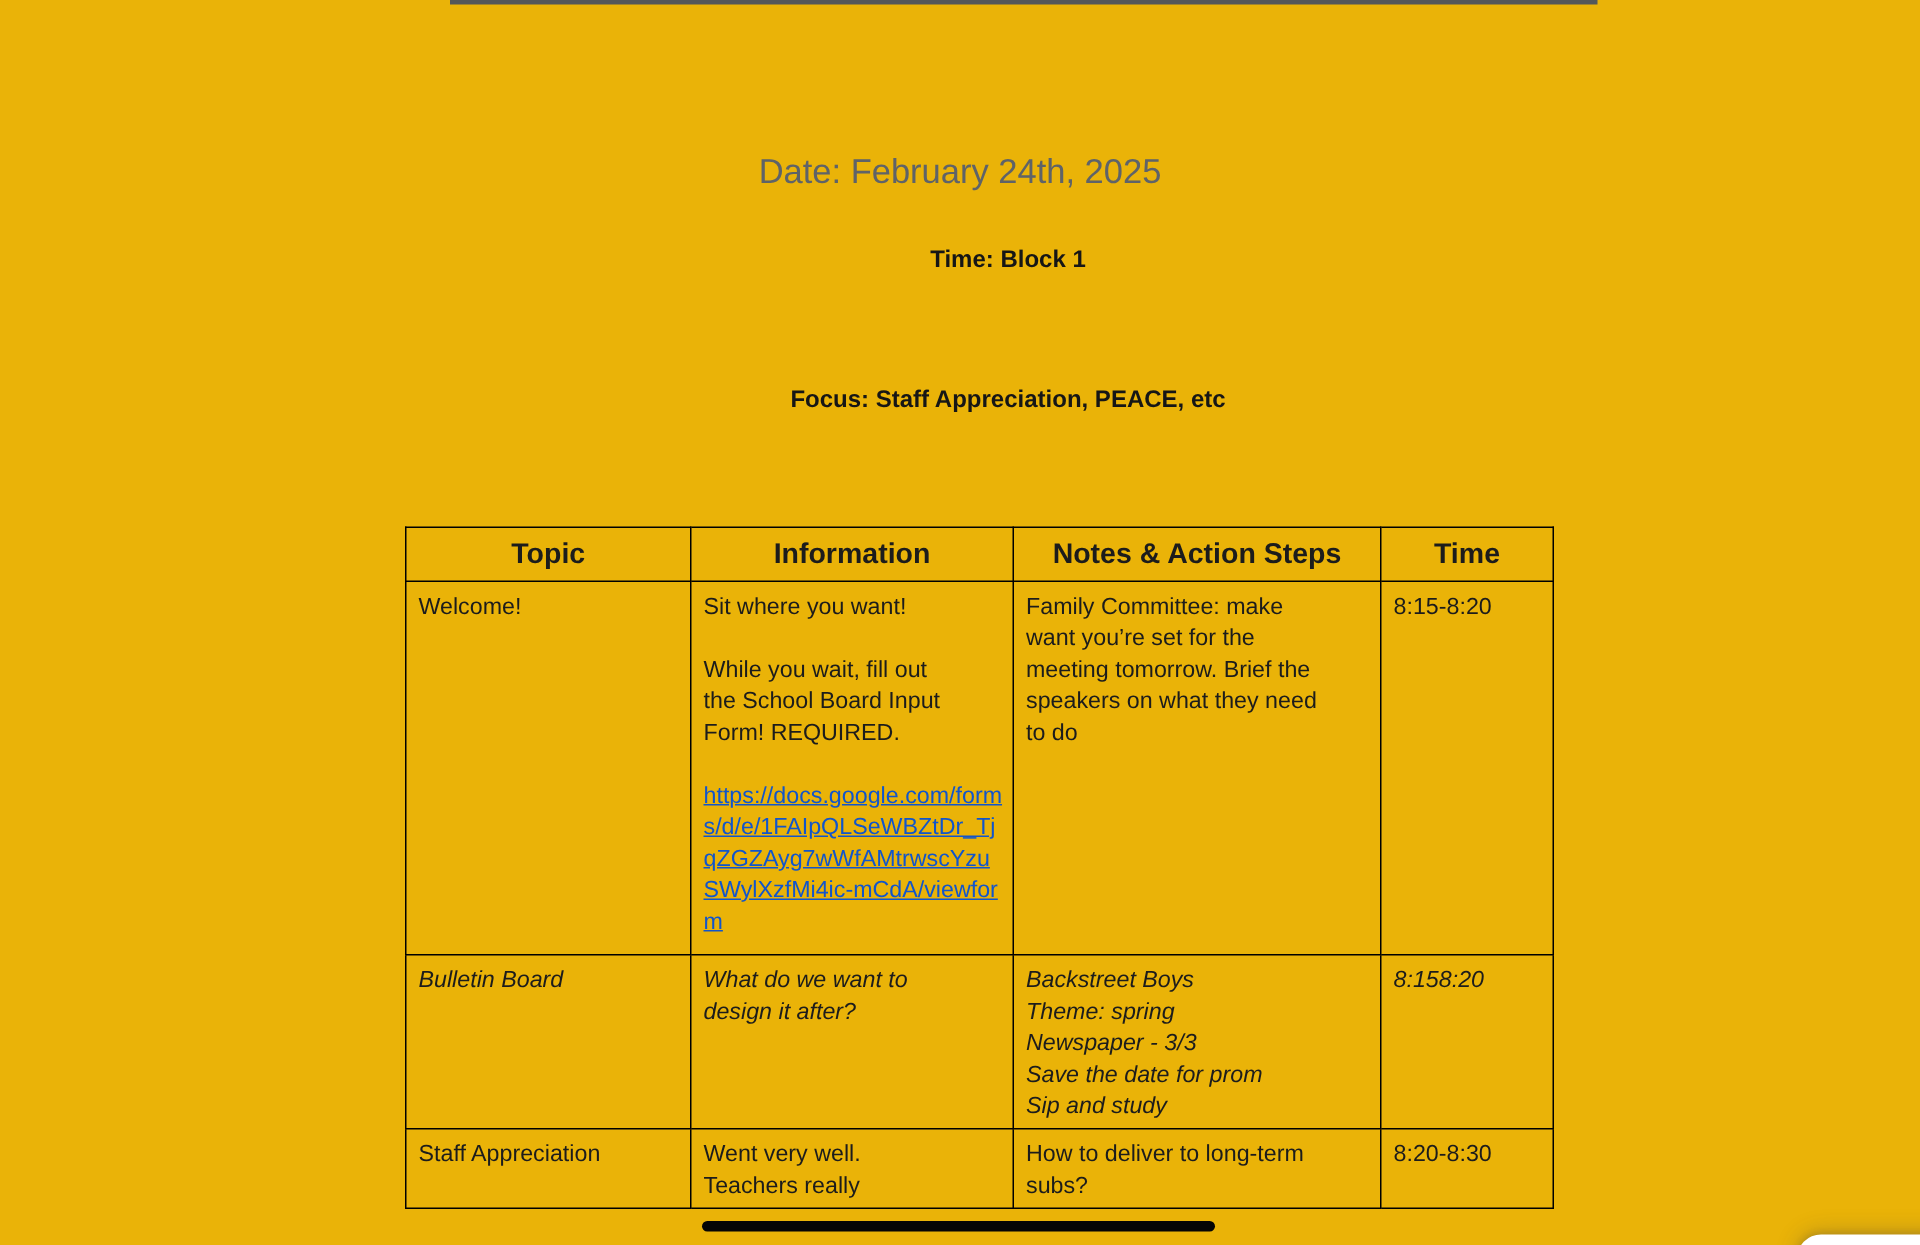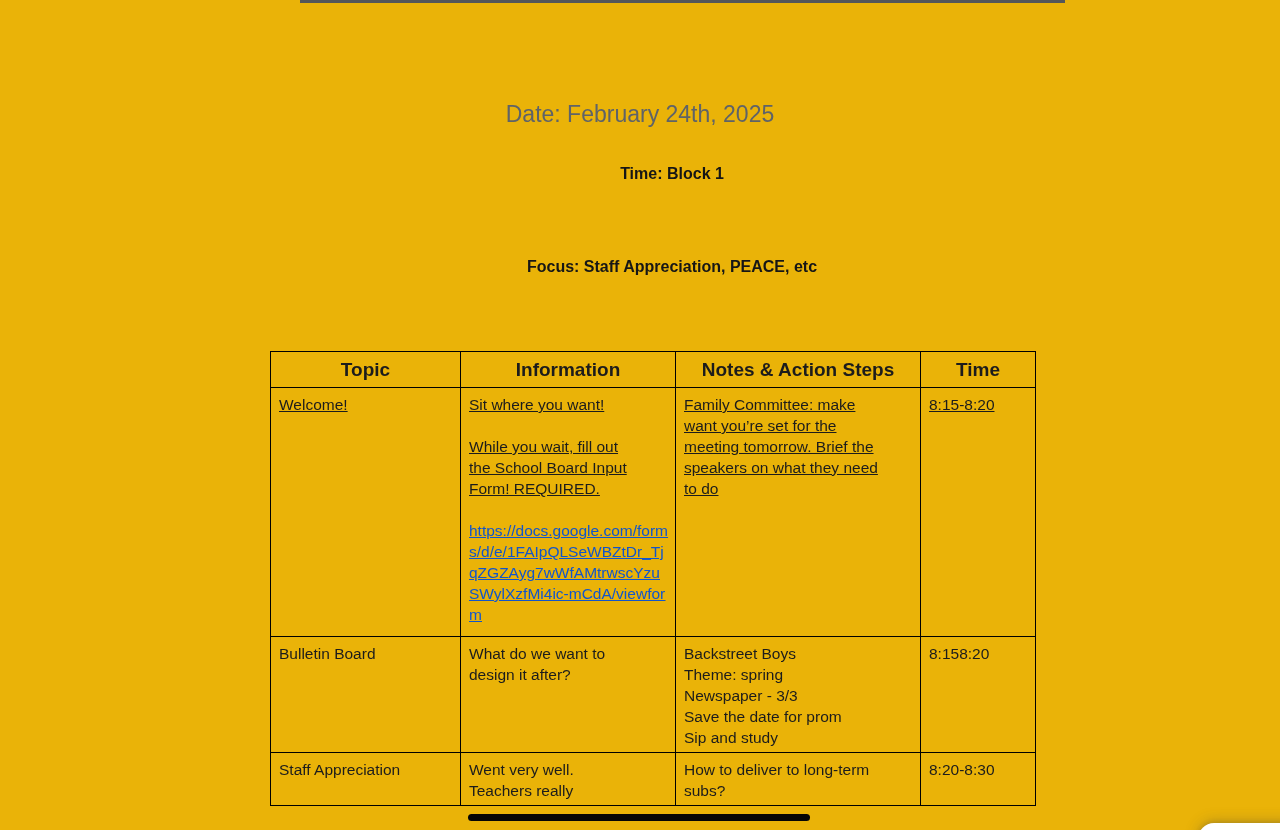--- a/index.html
+++ b/index.html
@@ -74,22 +74,22 @@
     font-size: 19px;
     padding: 7px 4px;
     height: 21px;
     box-sizing: content-box;
   }
   .col-topic { width: 190px; }
   .col-info  { width: 215px; }
   .col-notes { width: 245px; }
   .col-time  { width: 115px; }
 
-  tr.row-welcome  { height: 249px; text-decoration: underline; }
-  tr.row-bulletin { height: 105px; }
+  tr.row-welcome  { height: 249px; }
+  tr.row-bulletin { height: 105px; font-style: italic; }
 
   .line { margin: 0; }
   .para-gap { margin-top: 21px; }
   a.doc-link {
     display: block;
     color: #1155cc;
     text-decoration: underline;
     word-break: break-all;
   }
   .marker-stroke {

